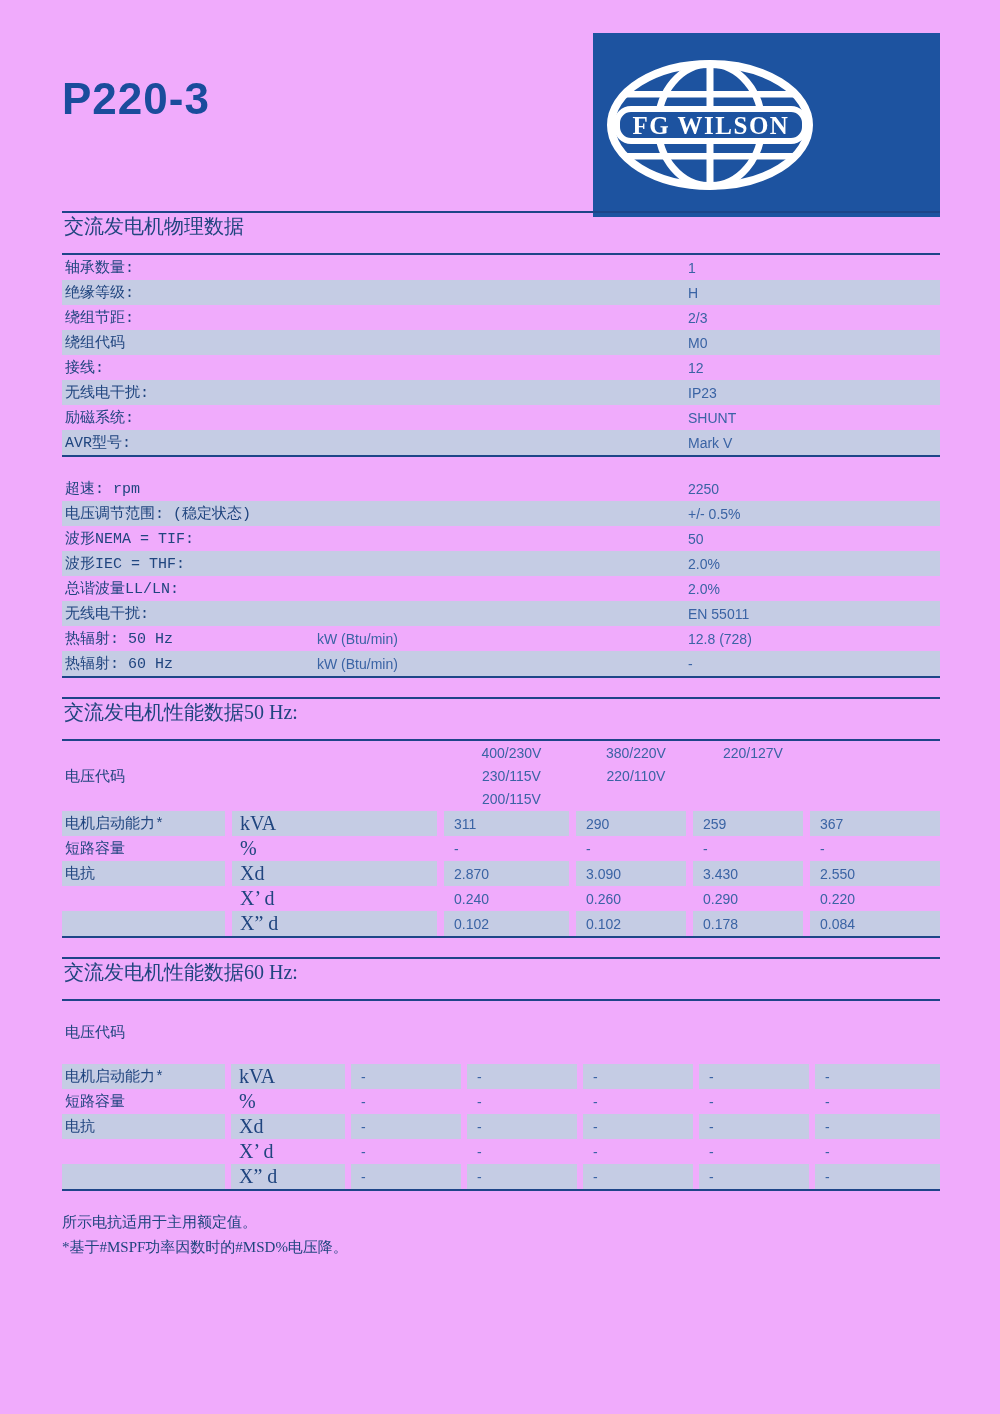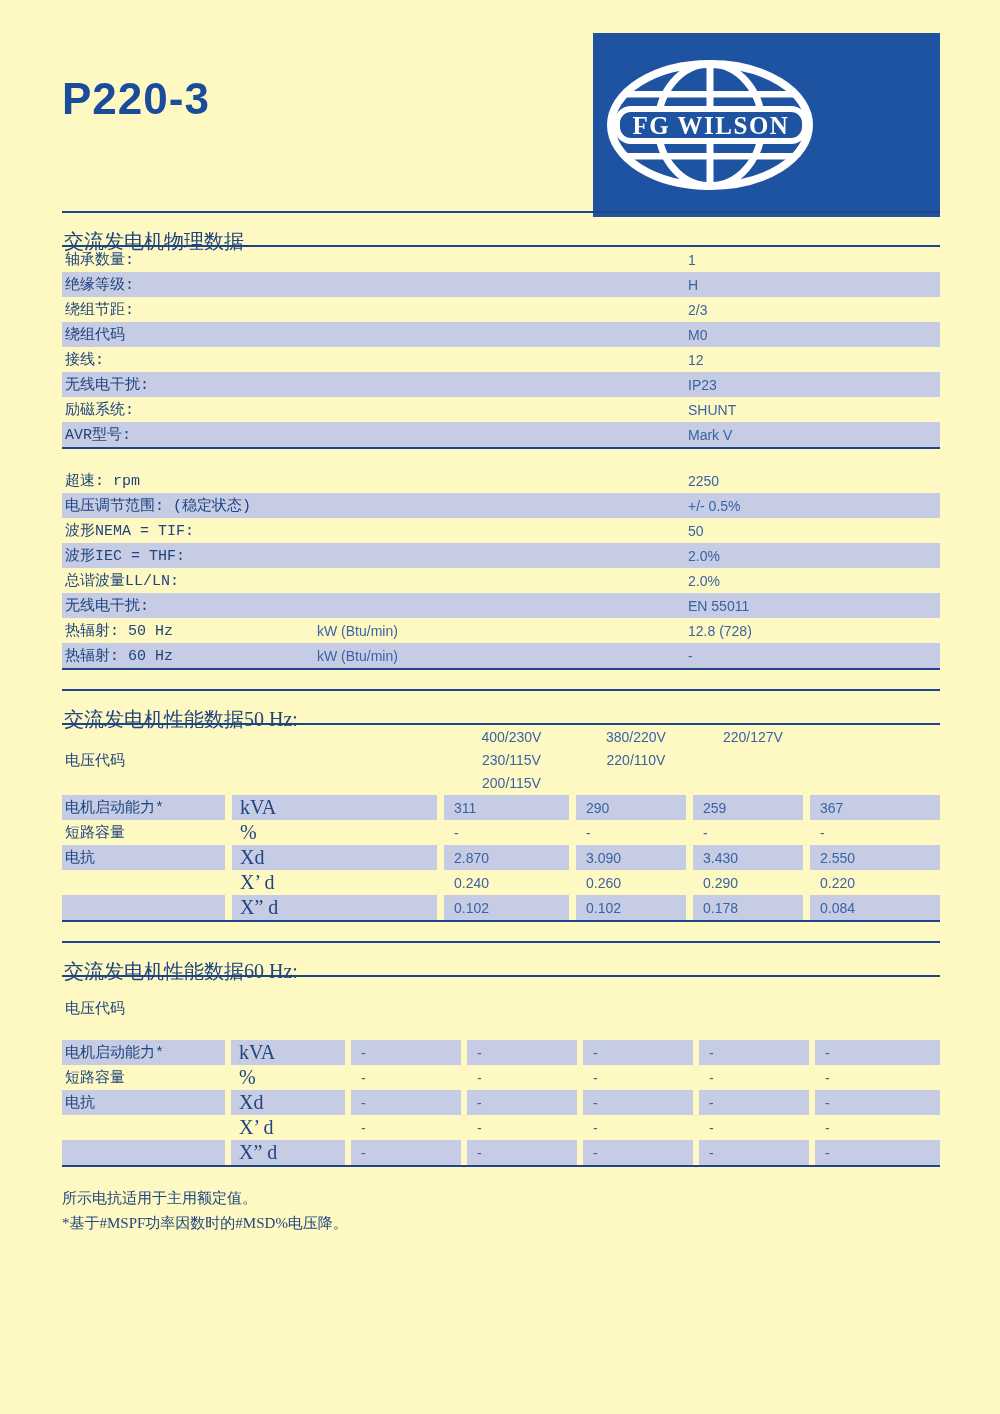--- a/index.html
+++ b/index.html
@@ -5,30 +5,30 @@
   :root{
     --navy:#20457f;
     --line:#1e4588;
     --val:#3a63a4;
     --stripe:#c5cce4;
     --logo:#1d53a0;
     --title:#1a4c9c;
   }
   *{margin:0;padding:0;box-sizing:border-box;}
   body{background:#fff;font-family:"Liberation Sans","DejaVu Sans",sans-serif;}
-  .page{position:relative;width:1000px;height:1414px;background:#fef9c3;overflow:hidden;}
+  .page{position:relative;width:1000px;height:1414px;background:#f0abfc;overflow:hidden;}
   .doc-title{position:absolute;left:62px;top:74px;font-size:44px;font-weight:bold;
     color:var(--title);letter-spacing:1px;font-family:"Liberation Sans","DejaVu Sans",sans-serif;}
   .logo{position:absolute;left:593px;top:33px;width:347px;height:184px;background:var(--logo);}
   .logo svg{display:block;width:100%;height:100%;}
 
   .content{position:absolute;left:62px;top:211px;width:878px;}
   section{margin-bottom:19px;border-bottom:2px solid var(--line);}
   .sec-header{border-top:2px solid var(--line);border-bottom:2px solid var(--line);
-    height:29px;line-height:25px;padding:16px 2px;}
+    height:44px;line-height:25px;padding:1px 2px;}
   .sec-title{font-family:"Liberation Serif","DejaVu Serif",serif;font-size:20px;color:var(--navy);}
 
   .r{display:grid;height:25px;align-items:center;}
   .g2{grid-template-columns:616px 1fr;}
   .g3{grid-template-columns:253px 363px 1fr;}
   .p50{grid-template-columns:163px 205px 125px 110px 110px 1fr;column-gap:7px;}
   .p60{grid-template-columns:163px 114px 110px 110px 110px 110px 1fr;column-gap:6px;}
   .striped{background:var(--stripe);}
   .p50.striped,.p60.striped{background:transparent;}
   .p50.striped>span,.p60.striped>span{background:var(--stripe);}

